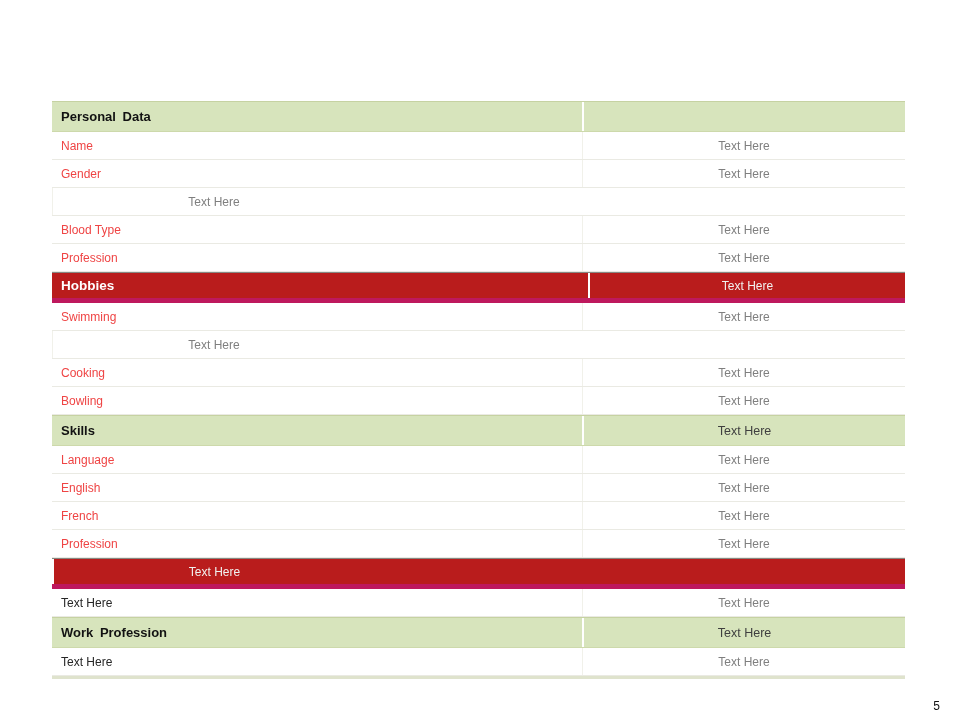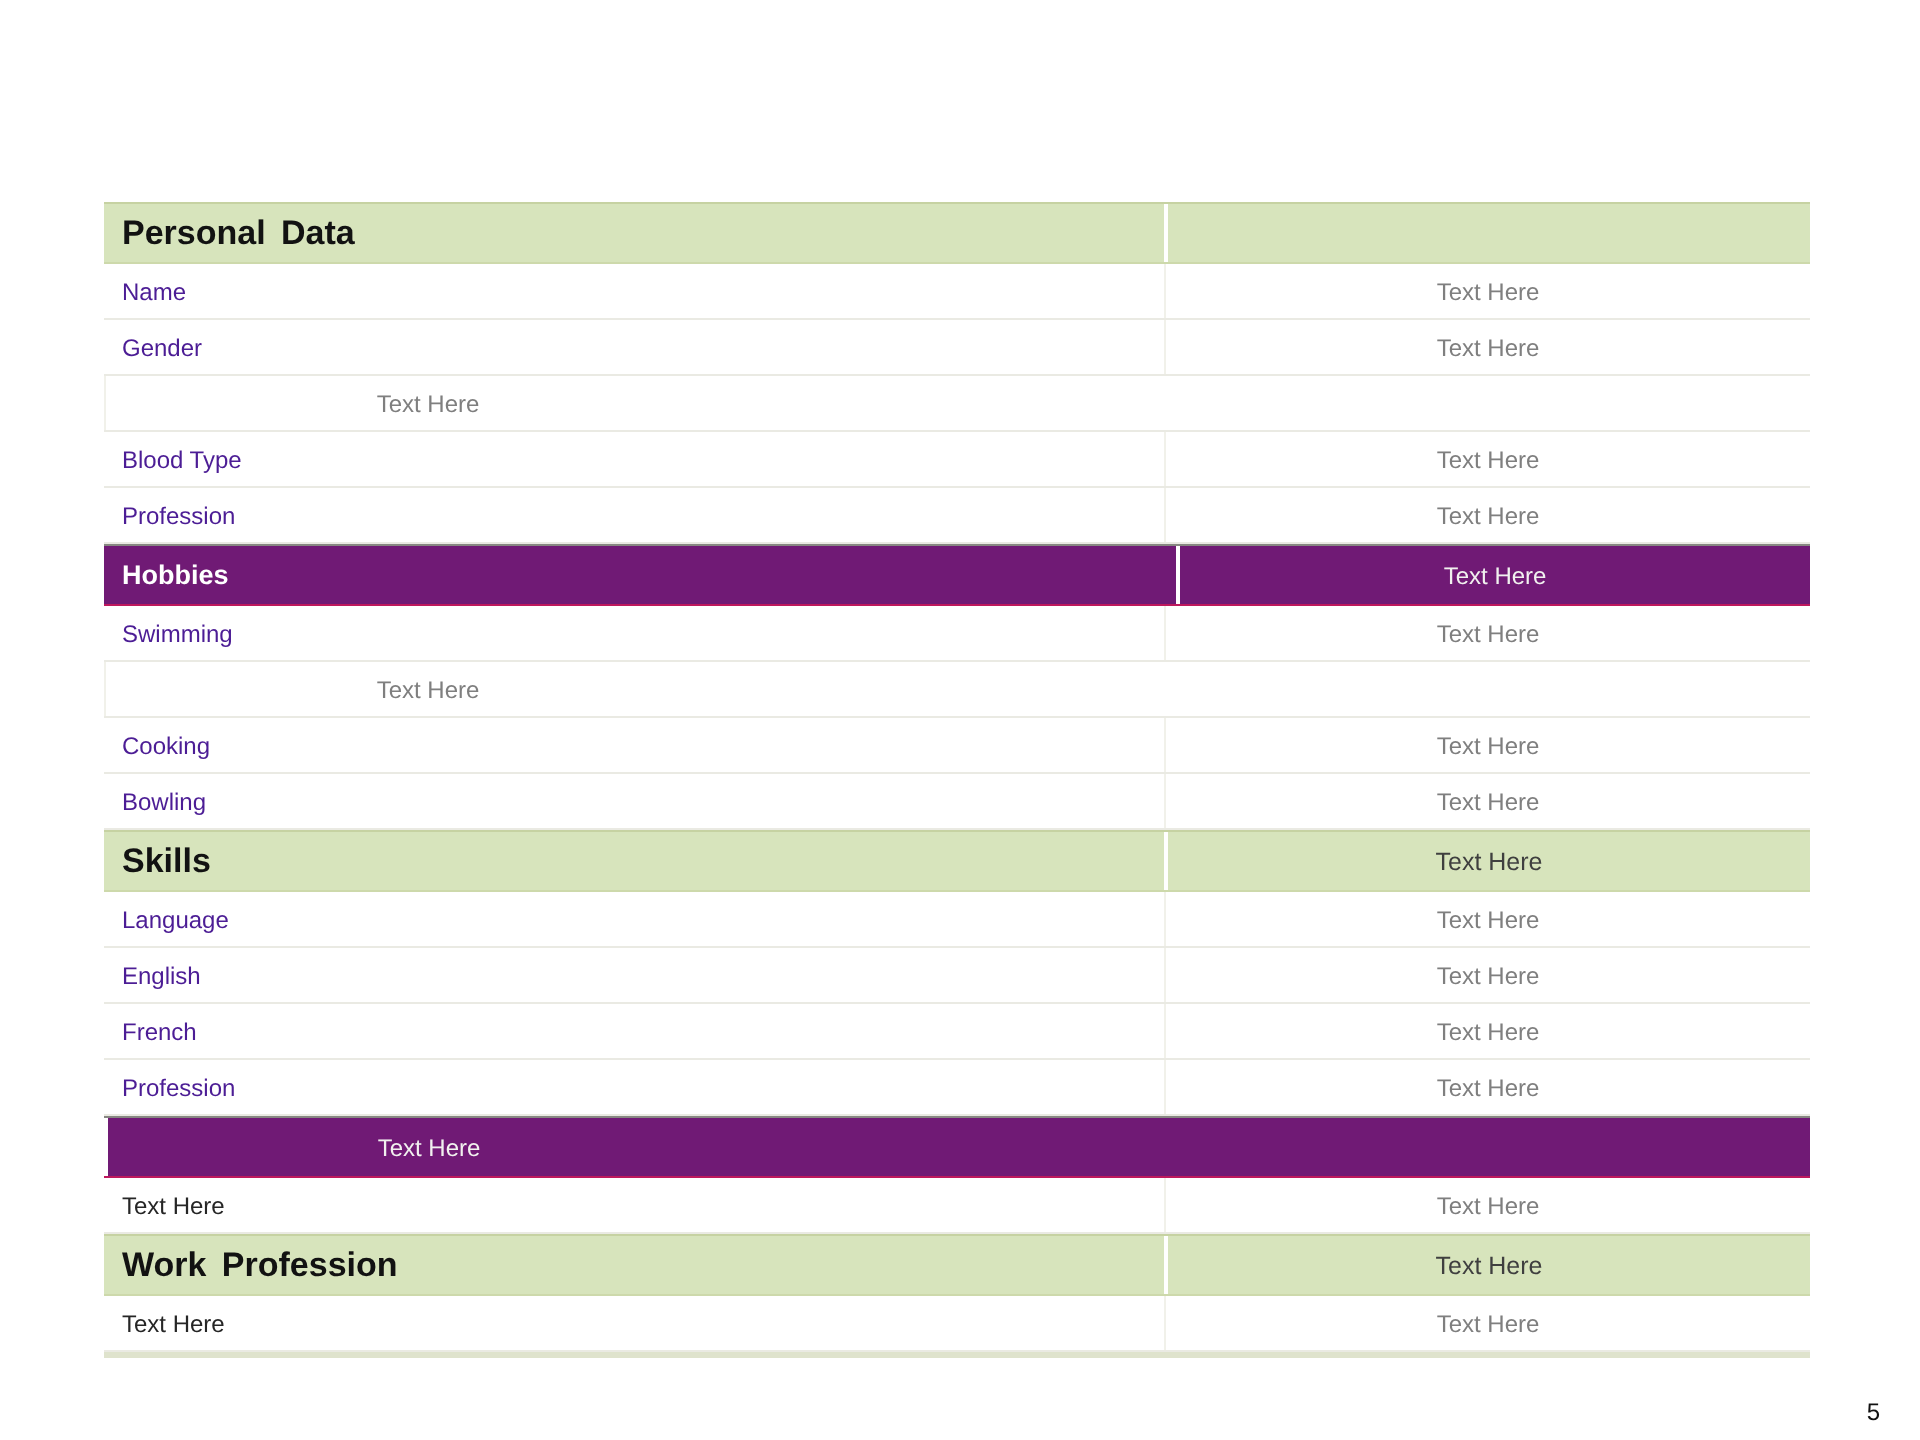--- a/index.html
+++ b/index.html
@@ -55,57 +55,57 @@
     white-space: nowrap;
   }
   
   .t-row.header-green {
     height: 31px;
     background: #d7e4bc;
     border-top: 1px solid #c6d2a2;
     border-bottom: 1px solid #cdd9ab;
   }
   .t-row.header-green .cell-label {
-    font-size: 17px;
+    font-size: 13px;
     font-weight: bold;
     color: #121212;
     word-spacing: 3px;
   }
   .t-row.header-green .cell-value {
     font-size: 12.5px;
     color: #3f3f3f;
     border-left: 2px solid #ffffff;
   }
   
   .t-row.header-gray {
     height: 31px;
-    background: #701a75;
+    background: #b91c1c;
     border-top: 1px solid #878782;
-    border-bottom: 1px solid #be185d;
+    border-bottom: 5px solid #be185d;
     gap: 16px;
   }
   .t-row.header-gray .cell-label {
     font-size: 13.5px;
     font-weight: bold;
     color: #ffffff;
   }
   .t-row.header-gray .cell-value {
     font-size: 12px;
     color: #f1f1ef;
     border-left: 2px solid #ffffff;
   }
   
   .t-row.data {
     height: 28px;
     background: #ffffff;
     border-bottom: 1px solid #eaeae3;
   }
   .t-row.data .cell-label {
     font-size: 12px;
-    color: #4c1d95;
+    color: #ef4444;
   }
   .t-row.data .cell-value {
     font-size: 12px;
     color: #7f7f7f;
     border-left: 1px solid #f1f1ea;
   }
   .t-row.data.label-dark .cell-label {
     color: #262626;
   }
   .page-number {

